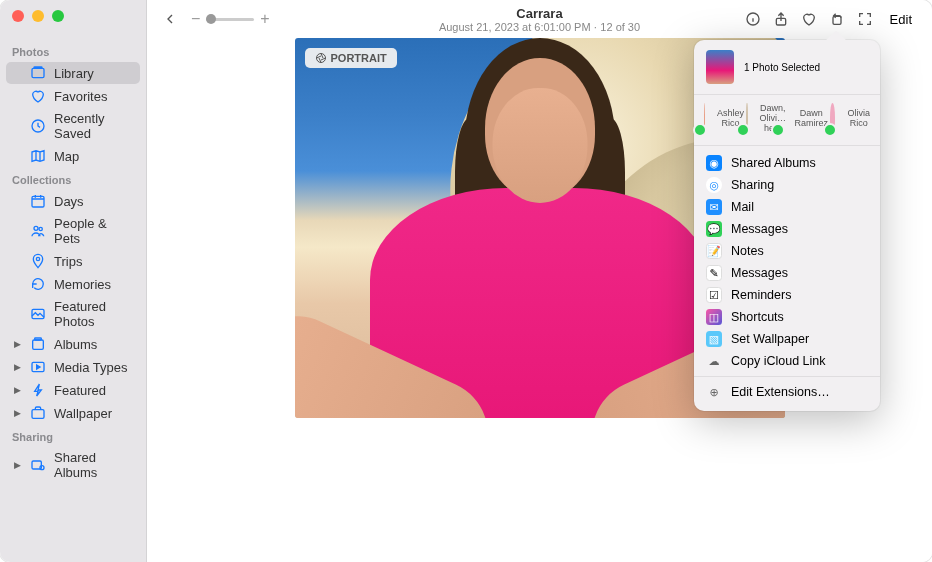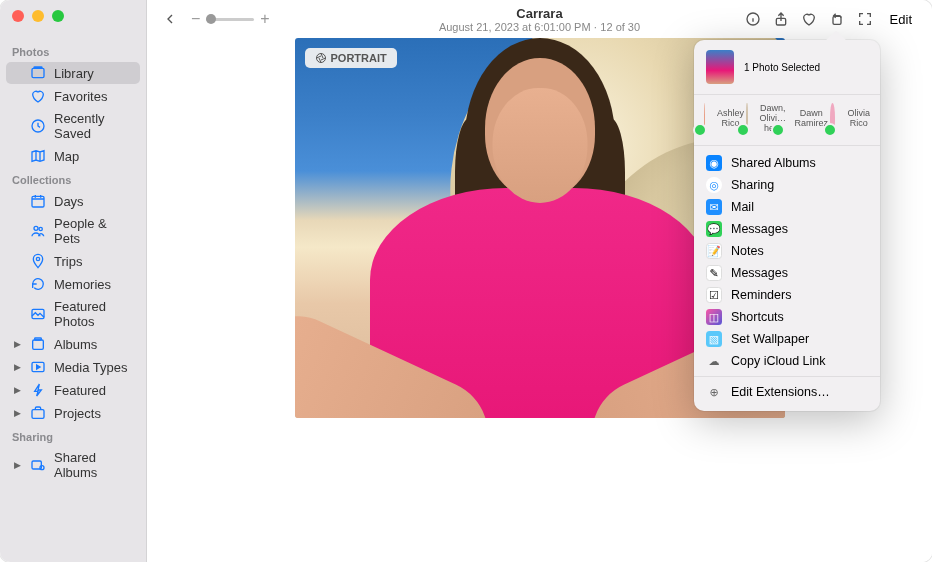--- a/index.html
+++ b/index.html
@@ -197,21 +197,21 @@
       <span>Featured</span>
     </div>
     <div class="sb-item">
       <span class="chev">▶</span>
       <span class="sb-icon">
           <svg viewBox="0 0 24 24" fill="none" stroke="currentColor" stroke-width="2">
             <rect x="3" y="7" width="18" height="13" rx="2"></rect>
             <path d="M8 7V5a2 2 0 0 1 2-2h4a2 2 0 0 1 2 2v2"></path>
           </svg>
         </span>
-      <span>Projects</span>
+      <span>Wallpaper</span>
     </div>
 
     <div class="sb-section">Sharing</div>
     <div class="sb-item">
       <span class="chev">▶</span>
       <span class="sb-icon">
           <svg viewBox="0 0 24 24" fill="none" stroke="currentColor" stroke-width="2">
             <rect x="3" y="6" width="14" height="12" rx="2"></rect>
             <circle cx="18" cy="16" r="3"></circle>
           </svg>

